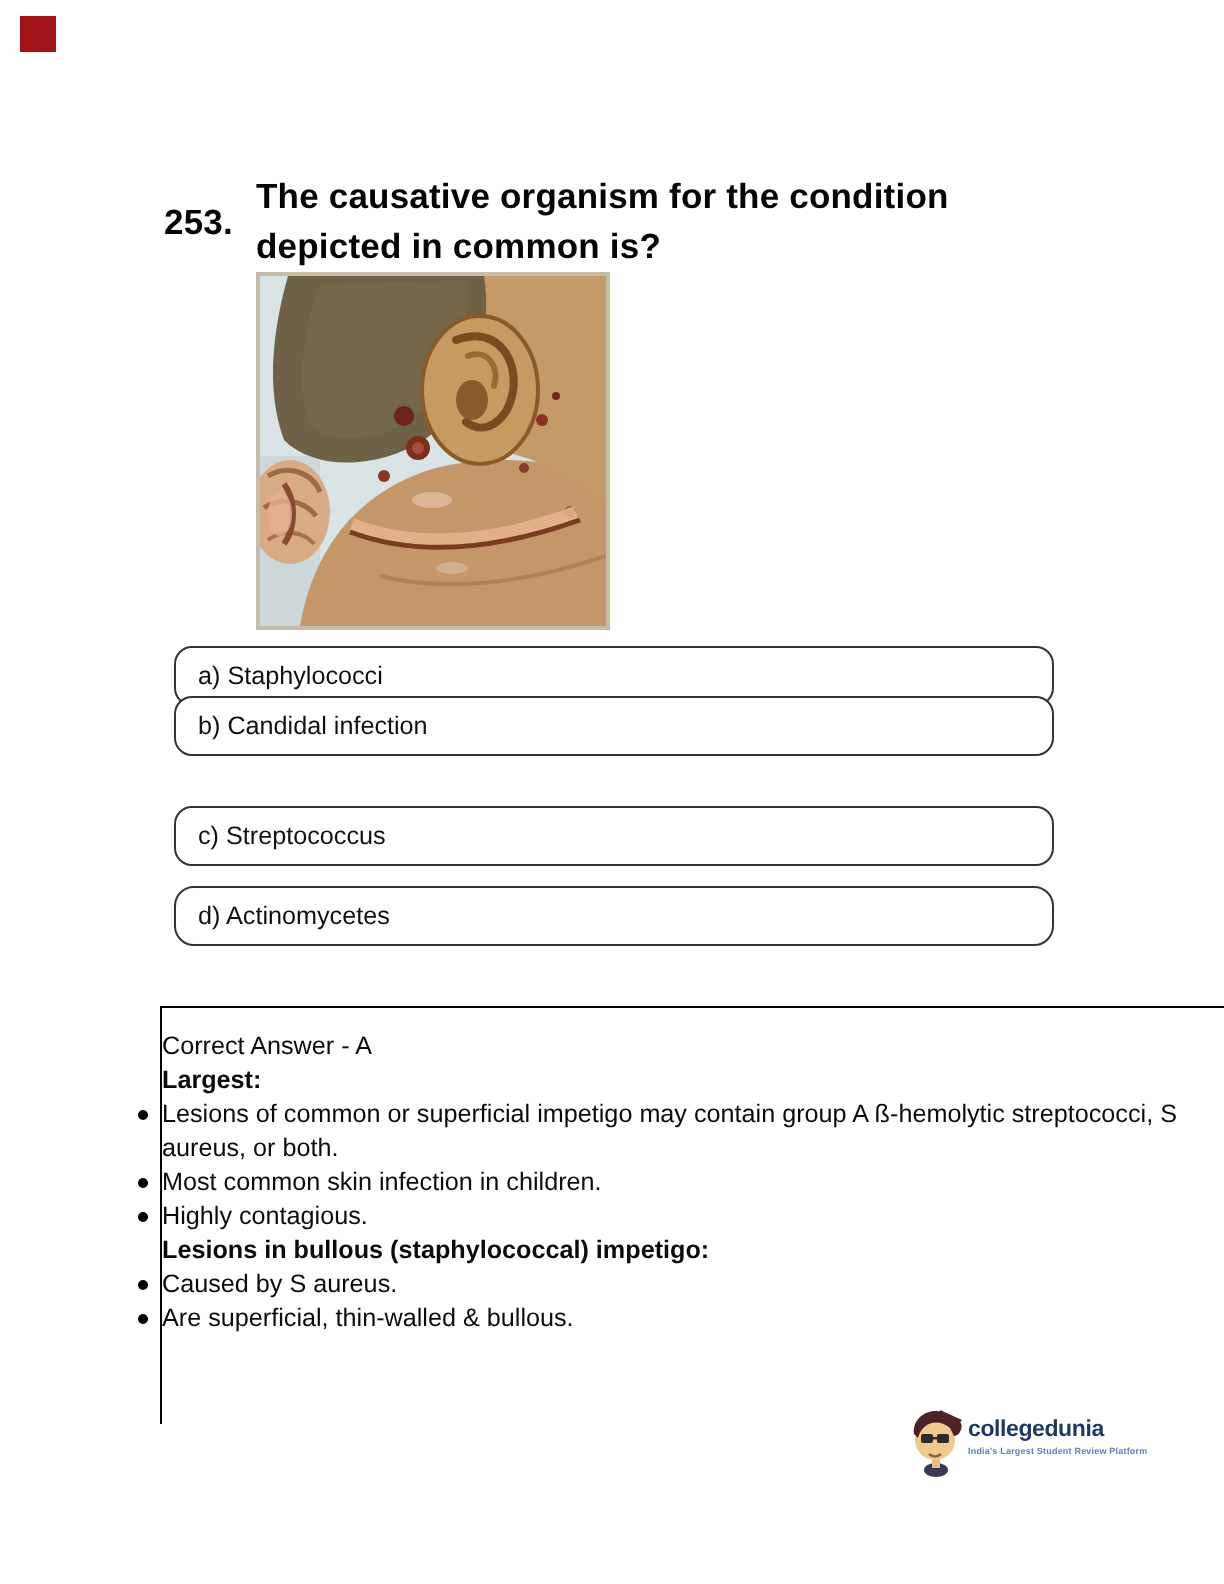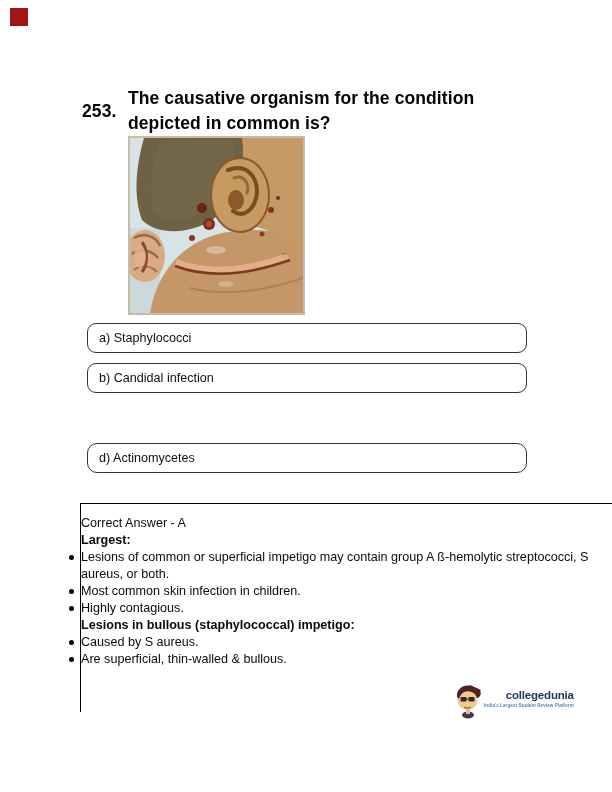--- a/index.html
+++ b/index.html
@@ -33,40 +33,40 @@
   }
   .photo svg{display:block;width:173px;height:175px;}
 
   
   .option{
     position:absolute;left:87px;width:440px;height:30px;
     border:1.4px solid #333333;border-radius:9px;background:#ffffff;
     display:flex;align-items:center;
     font-size:12.6px;color:#101010;padding-left:11px;box-sizing:border-box;
   }
-  .opt-a{top:323px;} .opt-b{top:363px;} .opt-c{top:403px;} .opt-d{top:443px;border-radius:10px;}
+  .opt-a{top:323px;} .opt-b{top:348px;} .opt-c{top:403px;} .opt-d{top:443px;border-radius:10px;}
 
   
   .answer-box{
     position:absolute;left:80px;top:503px;width:547px;height:209px;
     border-top:1.4px solid #000;border-left:1.4px solid #000;border-right:1.4px solid #000;
     box-sizing:border-box;
     padding:11px 8px 0 0;
     font-size:12.6px;line-height:17px;color:#0b0b0b;
   }
   .ans-line{position:relative;min-height:17px;}
   .ans-line.h{font-weight:700;}
   .ans-line.b::before{
     content:"";position:absolute;left:-12px;top:6px;width:5px;height:5px;
     border-radius:50%;background:#000;
   }
 
   
   .brand{
-    position:absolute;left:455px;top:684px;display:flex;align-items:flex-start;gap:2px;text-align:right;
+    position:absolute;left:455px;top:704px;display:flex;align-items:flex-start;gap:2px;
   }
   .brand svg{display:block;width:27px;height:35px;}
   .brand-text{display:flex;flex-direction:column;margin-top:5px;}
   .brand-word{font-weight:700;font-size:11.5px;color:#1f3864;letter-spacing:-.2px;line-height:12px;}
   .brand-tag{font-size:4.5px;color:#5b82bb;letter-spacing:.1px;margin-top:1.5px;font-weight:700;}
 </style>
 </head>
 <body>
 
 <div class="page">
@@ -118,20 +118,23 @@
       <ellipse cx="10" cy="119" rx="6" ry="11" fill="#e4b193" opacity=".8"></ellipse>
     </svg>
   </div>
 
   <div class="option opt-a">
     <span>a) Staphylococci</span>
   </div>
   <div class="option opt-b">
     <span>b) Candidal infection</span>
   </div>
+  <div class="option opt-c">
+    <span>c) Streptococcus</span>
+  </div>
   <div class="option opt-d">
     <span>d) Actinomycetes</span>
   </div>
 
   <div class="answer-box">
     <div class="ans-line t">Correct Answer - A</div>
     <div class="ans-line h">Largest:</div>
     <div class="ans-line b">Lesions of common or superficial impetigo may contain group A ß-hemolytic streptococci, S aureus, or both.</div>
     <div class="ans-line b">Most common skin infection in children.</div>
     <div class="ans-line b">Highly contagious.</div>

